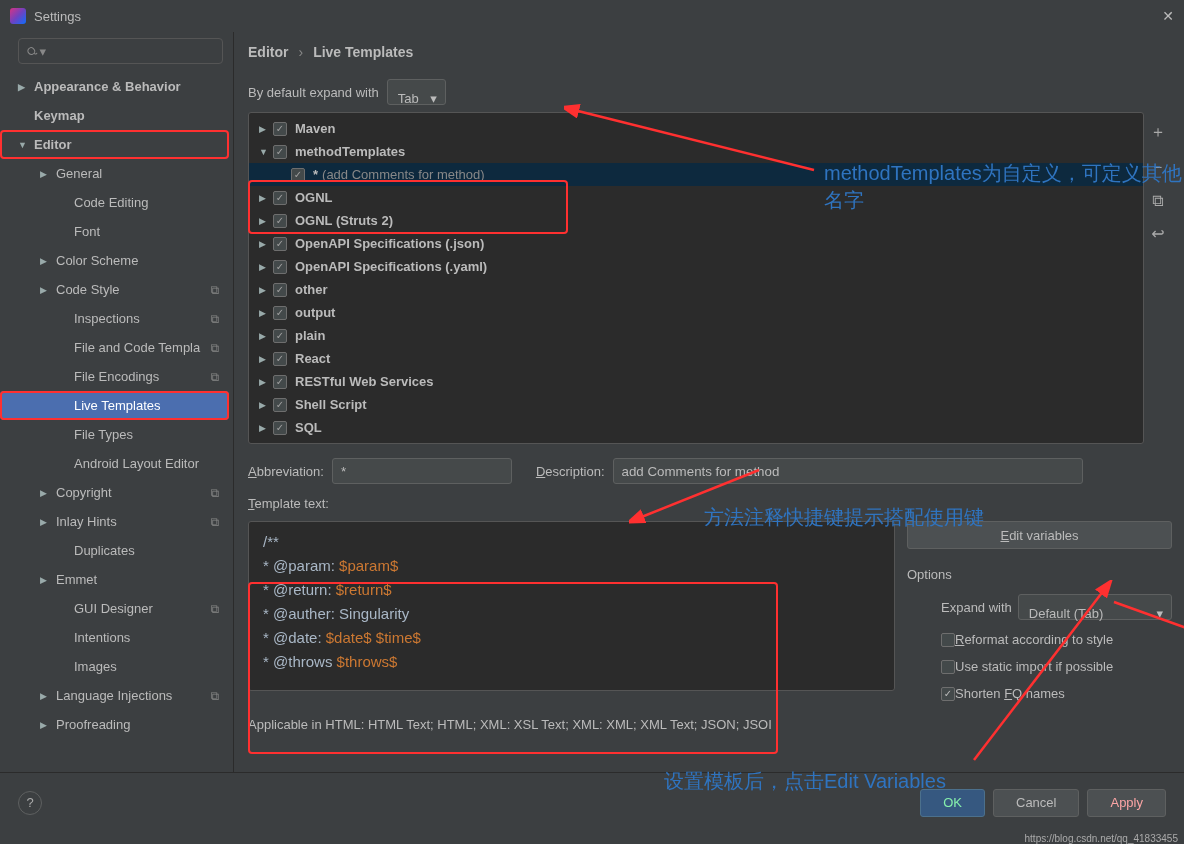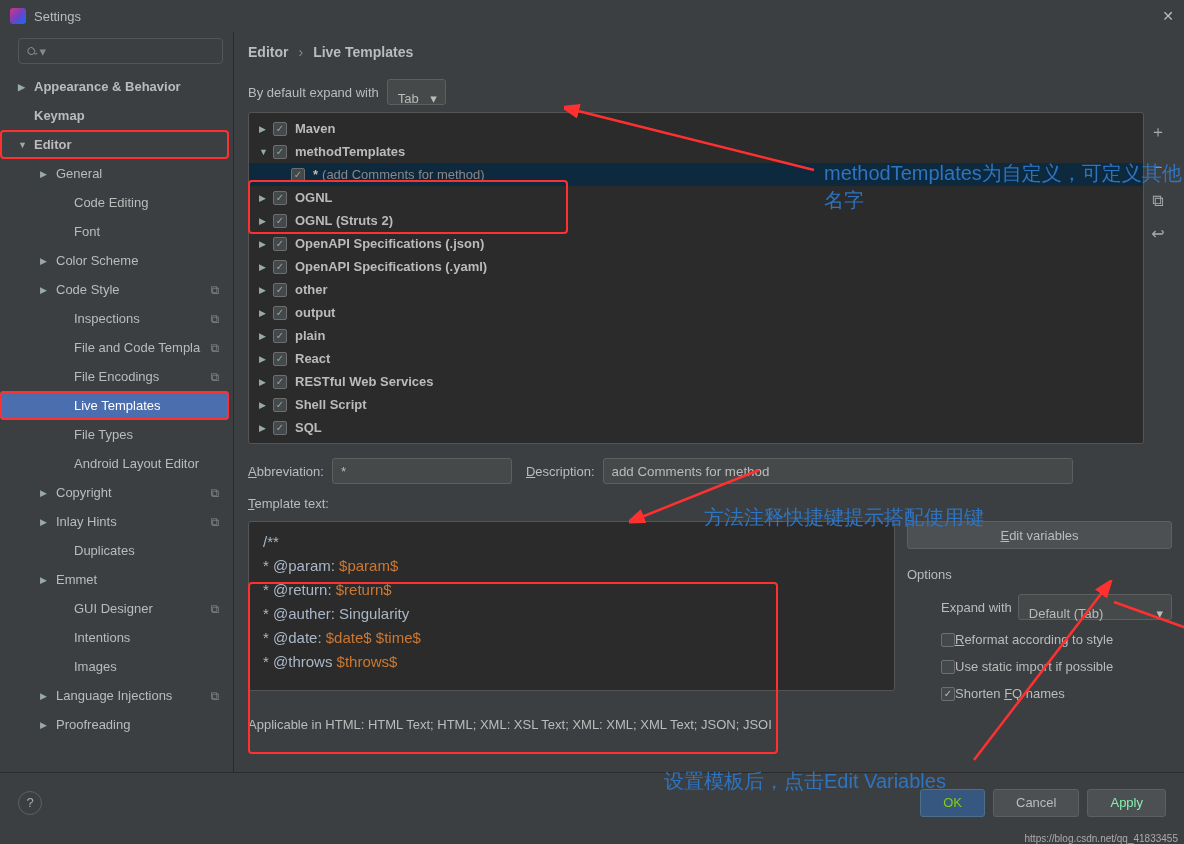--- a/index.html
+++ b/index.html
@@ -64,22 +64,22 @@
 .option-row .chk { width: 14px; height: 14px; border: 1px solid #6e6e6e; background: #43494a; border-radius: 2px; display: inline-flex; align-items: center; justify-content: center; font-size: 10px; }
 .option-row .chk.on::before { content: "✓"; color: #bbb; }
 .expand-with-row { display: flex; align-items: center; gap: 6px; margin: 4px 0 6px 34px; }
 
 .applicable { margin-top: 10px; color: #bbb; font-size: 13px; }
 
 .footer { height: 60px; display: flex; align-items: center; padding: 0 18px; border-top: 1px solid #2b2b2b; }
 .help-btn { width: 24px; height: 24px; border: 1px solid #5e6060; border-radius: 12px; display: flex; align-items: center; justify-content: center; color: #aaa; cursor: pointer; }
 .footer-spacer { flex: 1; }
 .btn { height: 28px; padding: 0 22px; border: 1px solid #5e6060; background: #4c5052; border-radius: 3px; color: #bbb; margin-left: 8px; cursor: pointer; display: inline-flex; align-items: center; }
-.btn.primary { background: #365880; border-color: #4c708c; color: #84cc16; }
-.btn.disabled { color: #86efac; }
+.btn.primary { background: #365880; border-color: #4c708c; color: #86efac; }
+.btn.disabled { color: #fca5a5; }
 .watermark { position: absolute; right: 6px; bottom: 0; color: #aaa; font-size: 10px; }
 </style>
 </head>
 <body>
 
 <div class="titlebar">
   <div class="app-icon"></div>
   <div class="titlebar-title">Settings</div>
   <div class="close-x">✕</div>
 </div>
@@ -299,21 +299,21 @@
     <div class="annot" style="left:590px; top:128px;">methodTemplates为自定义，可定义其他名字</div>
 
     <svg class="arrow-svg" style="left:395px; top:428px;" width="140" height="68">
       <line x1="130" y1="10" x2="10" y2="58" stroke="#ff3030" stroke-width="2.5" marker-end="url(#ah1)"></line>
     </svg>
     <div class="annot" style="left:470px; top:472px;">方法注释快捷键提示搭配使用键</div>
 
     <div class="form-row">
       <span class="form-label"><span class="u">A</span>bbreviation:</span>
       <input class="txt-input abbrev-input" value="*" style="">
-      <span class="form-label" style="margin-left:6px;"><span class="u">D</span>escription:</span>
+      <span class="form-label" style="margin-left:16px;"><span class="u">D</span>escription:</span>
       <input class="txt-input desc-input" value="add Comments for method" style="">
     </div>
 
     <div style="margin-top:12px;" class="form-label"><span class="u">T</span>emplate text:</div>
 
     <div class="tpl-editor-row">
       <div class="code-editor">
 <div><span class="kw">/**</span></div>
 <div><span class="kw"> * @param: </span><span class="var">$param$</span></div>
 <div><span class="kw"> * @return: </span><span class="var">$return$</span></div>

